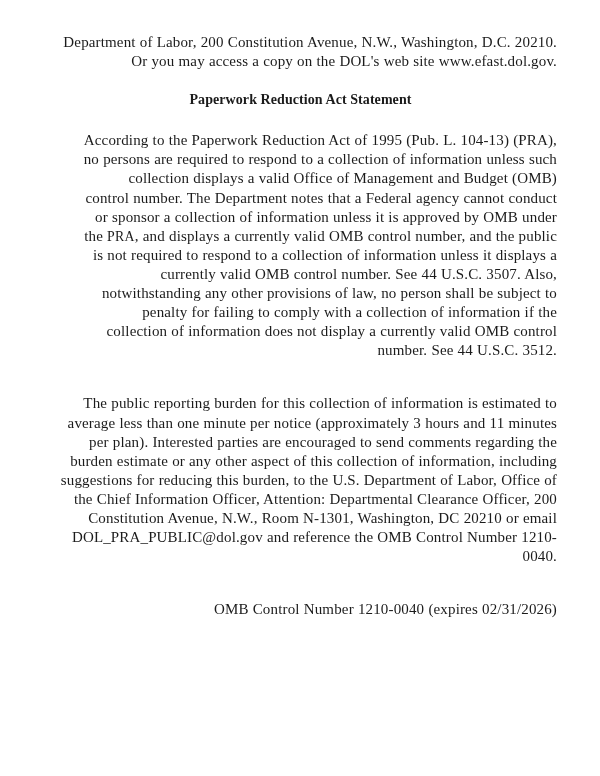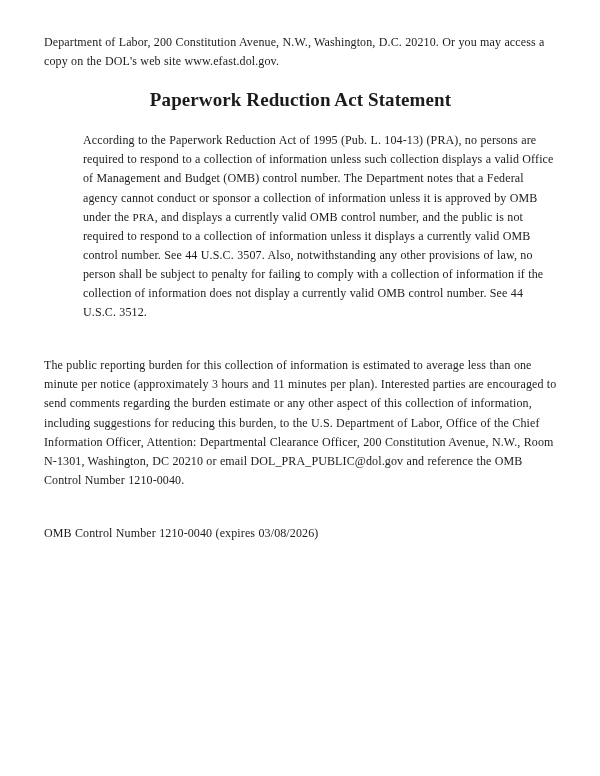--- a/index.html
+++ b/index.html
@@ -16,32 +16,32 @@
     -webkit-font-smoothing: antialiased;
   }
   .page {
     box-sizing: border-box;
     width: 600px;
     height: 776px;
     padding: 33px 43px 0 44px;
     background: #ffffff;
   }
   .para {
-    font-size: 12px;
+    font-size: 15px;
     line-height: 19.1px;
-    text-align: left;
+    text-align: right;
     margin: 0;
     letter-spacing: 0.01em;
     word-spacing: 0.015em;
   }
   .para + .para {
     margin-top: 34px;
   }
   .heading {
-    font-size: 19px;
+    font-size: 14px;
     line-height: 19.1px;
     font-weight: bold;
     text-align: center;
     margin: 19px 0 0 0;
     letter-spacing: 0.005em;
   }
   .after-heading {
     margin-top: 22px;
     margin-left: 39px;
   }
@@ -56,15 +56,15 @@
 <div class="page">
 
   <p class="para">Department of Labor, 200 Constitution Avenue, N.W., Washington, D.C. 20210. Or you may access a copy on the DOL's web site www.efast.dol.gov.</p>
 
   <h2 class="heading">Paperwork Reduction Act Statement</h2>
 
   <p class="para after-heading"><span>According to the Paperwork Reduction Act of 1995 (Pub. L. 104-13) (PRA), no persons are required to respond to a collection of information unless such collection displays a valid Office of Management and Budget (OMB) control number. The Department notes that a Federal agency cannot conduct or sponsor a collection of information unless it is approved by OMB under the </span><span class="smallcaps">PRA</span><span>, and displays a currently valid OMB control number, and the public is not required to respond to a collection of information unless it displays a currently valid OMB control number. See 44 U.S.C. 3507. Also, notwithstanding any other provisions of law, no person shall be subject to penalty for failing to comply with a collection of information if the collection of information does not display a currently valid OMB control number. See 44 U.S.C. 3512.</span></p>
 
   <p class="para">The public reporting burden for this collection of information is estimated to average less than one minute per notice (approximately 3 hours and 11 minutes per plan). Interested parties are encouraged to send comments regarding the burden estimate or any other aspect of this collection of information, including suggestions for reducing this burden, to the U.S. Department of Labor, Office of the Chief Information Officer, Attention: Departmental Clearance Officer, 200 Constitution Avenue, N.W., Room N-1301, Washington, DC 20210 or email DOL_PRA_PUBLIC@dol.gov and reference the OMB Control Number 1210-0040.</p>
 
-  <p class="para">OMB Control Number 1210-0040 (expires 03/08/2026)</p>
+  <p class="para">OMB Control Number 1210-0040 (expires 02/31/2026)</p>
 
 </div>
 
 </body></html>

